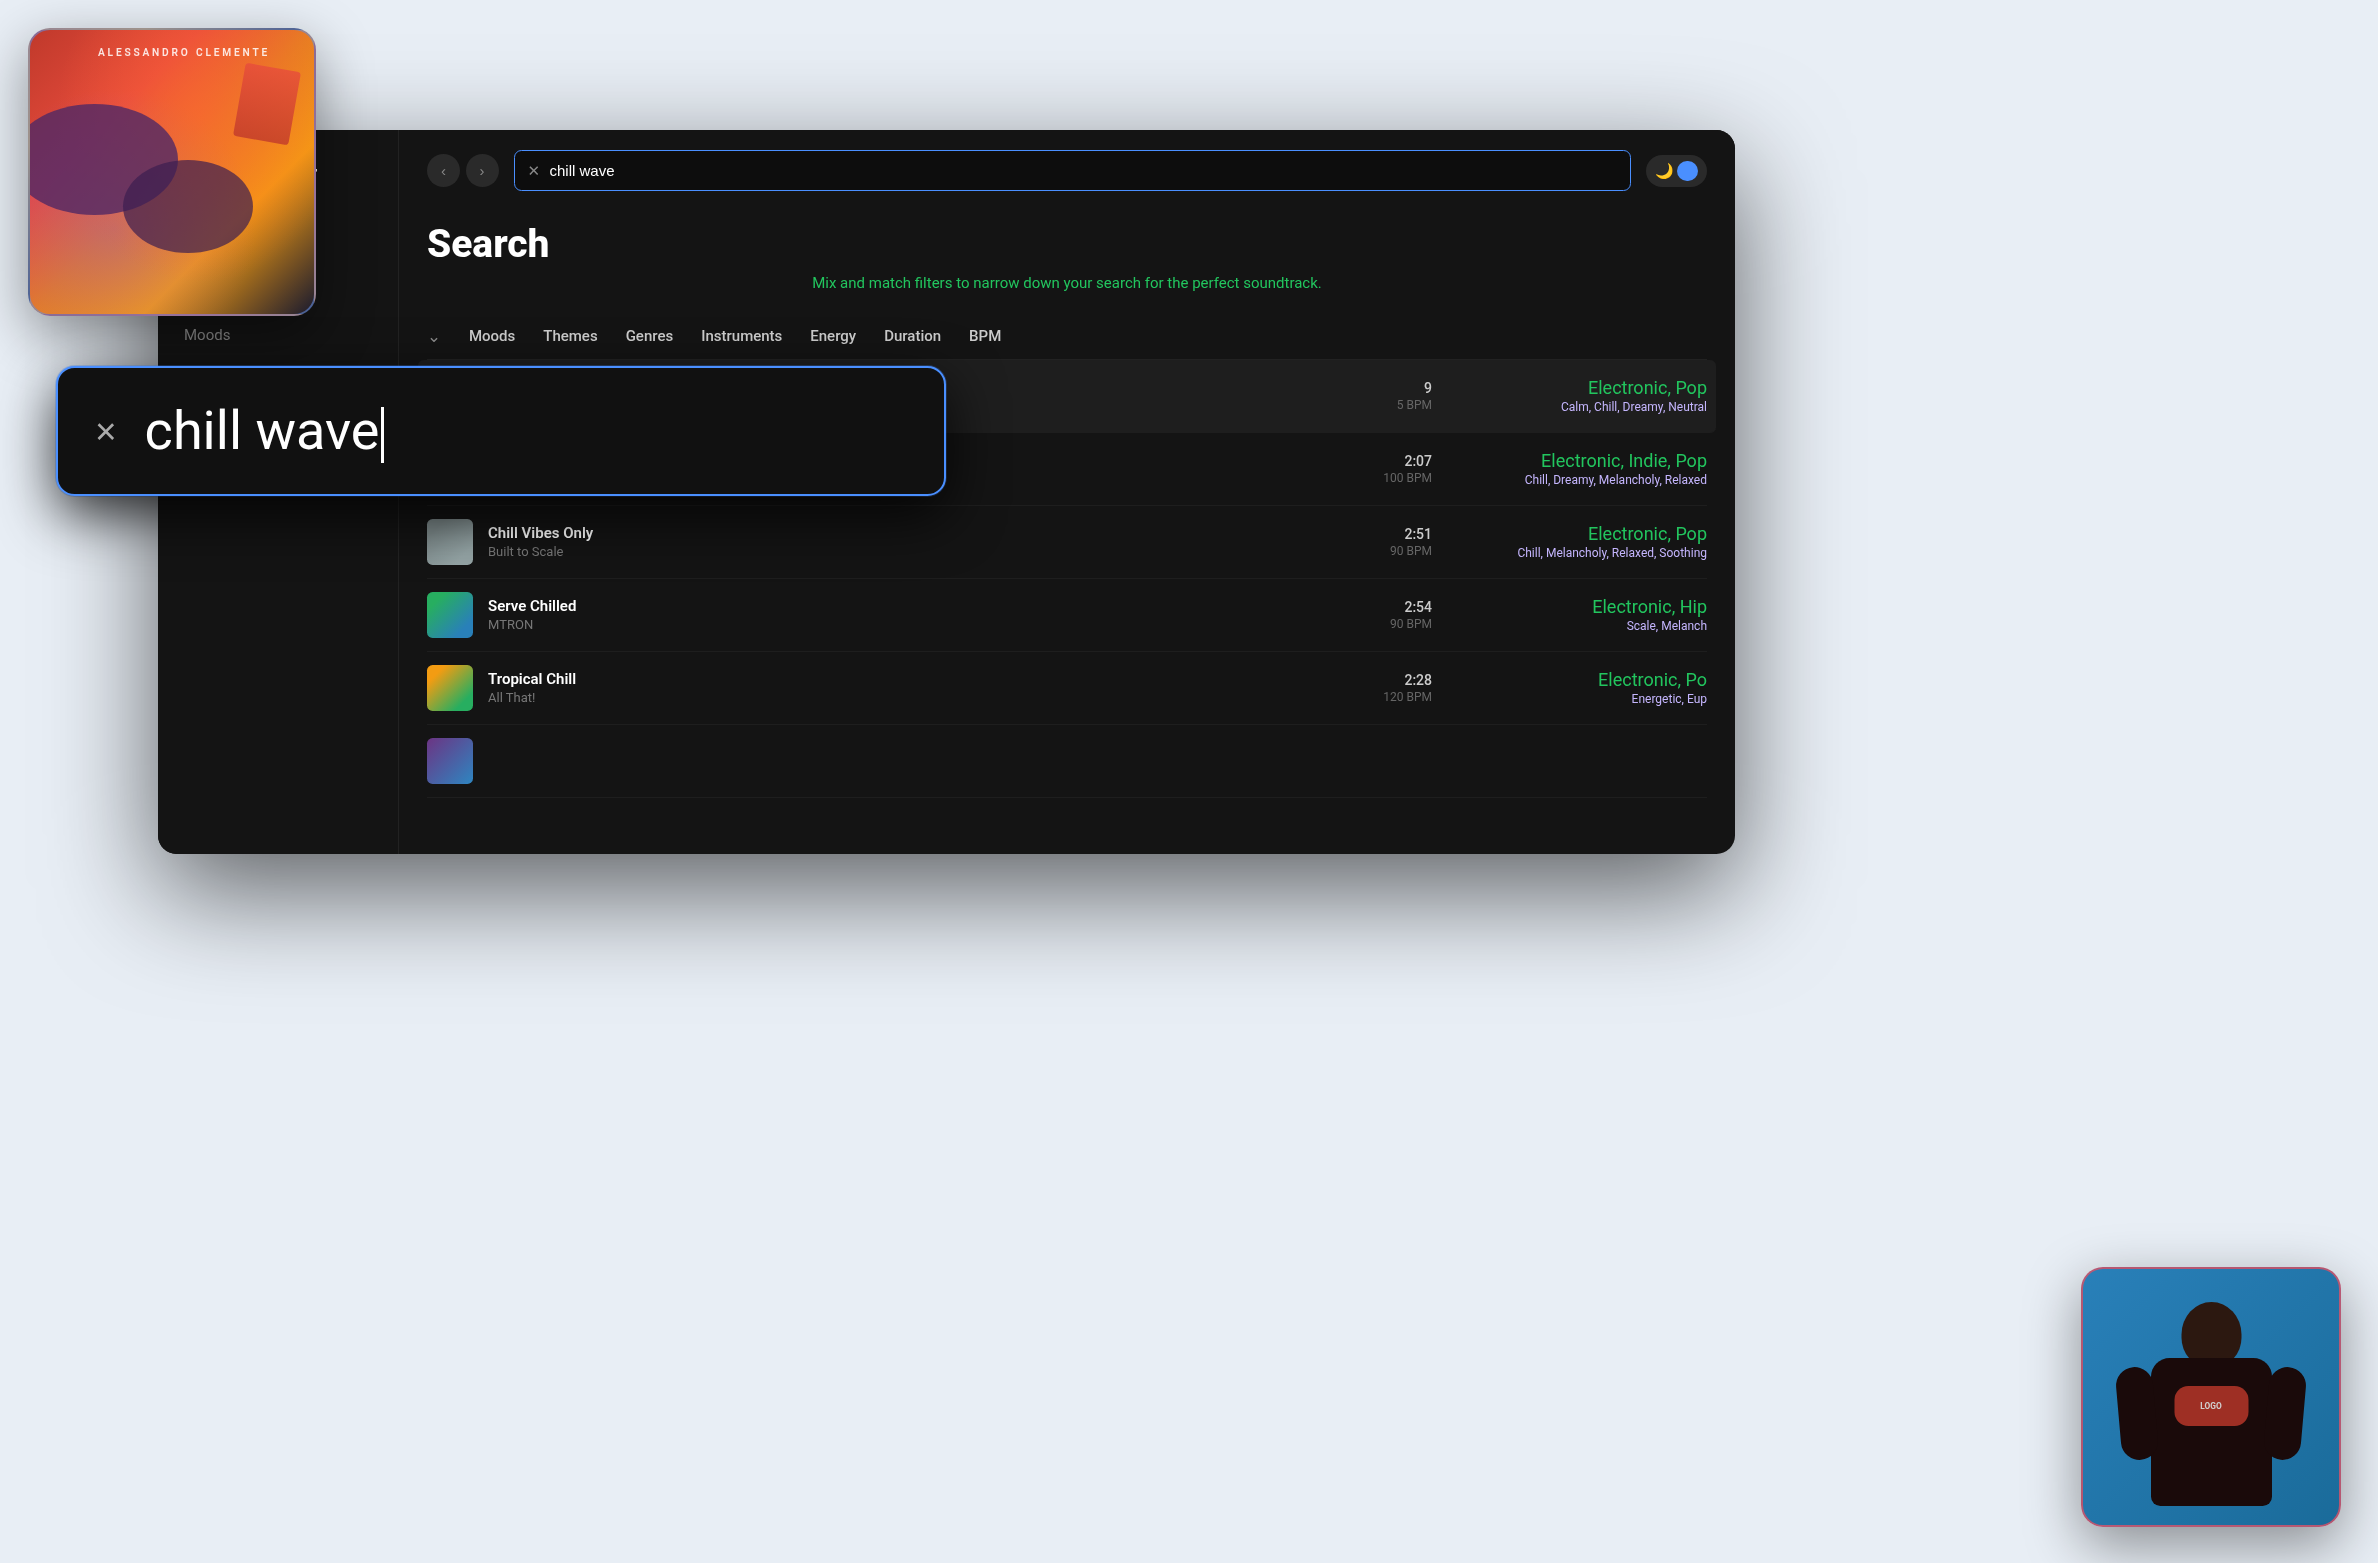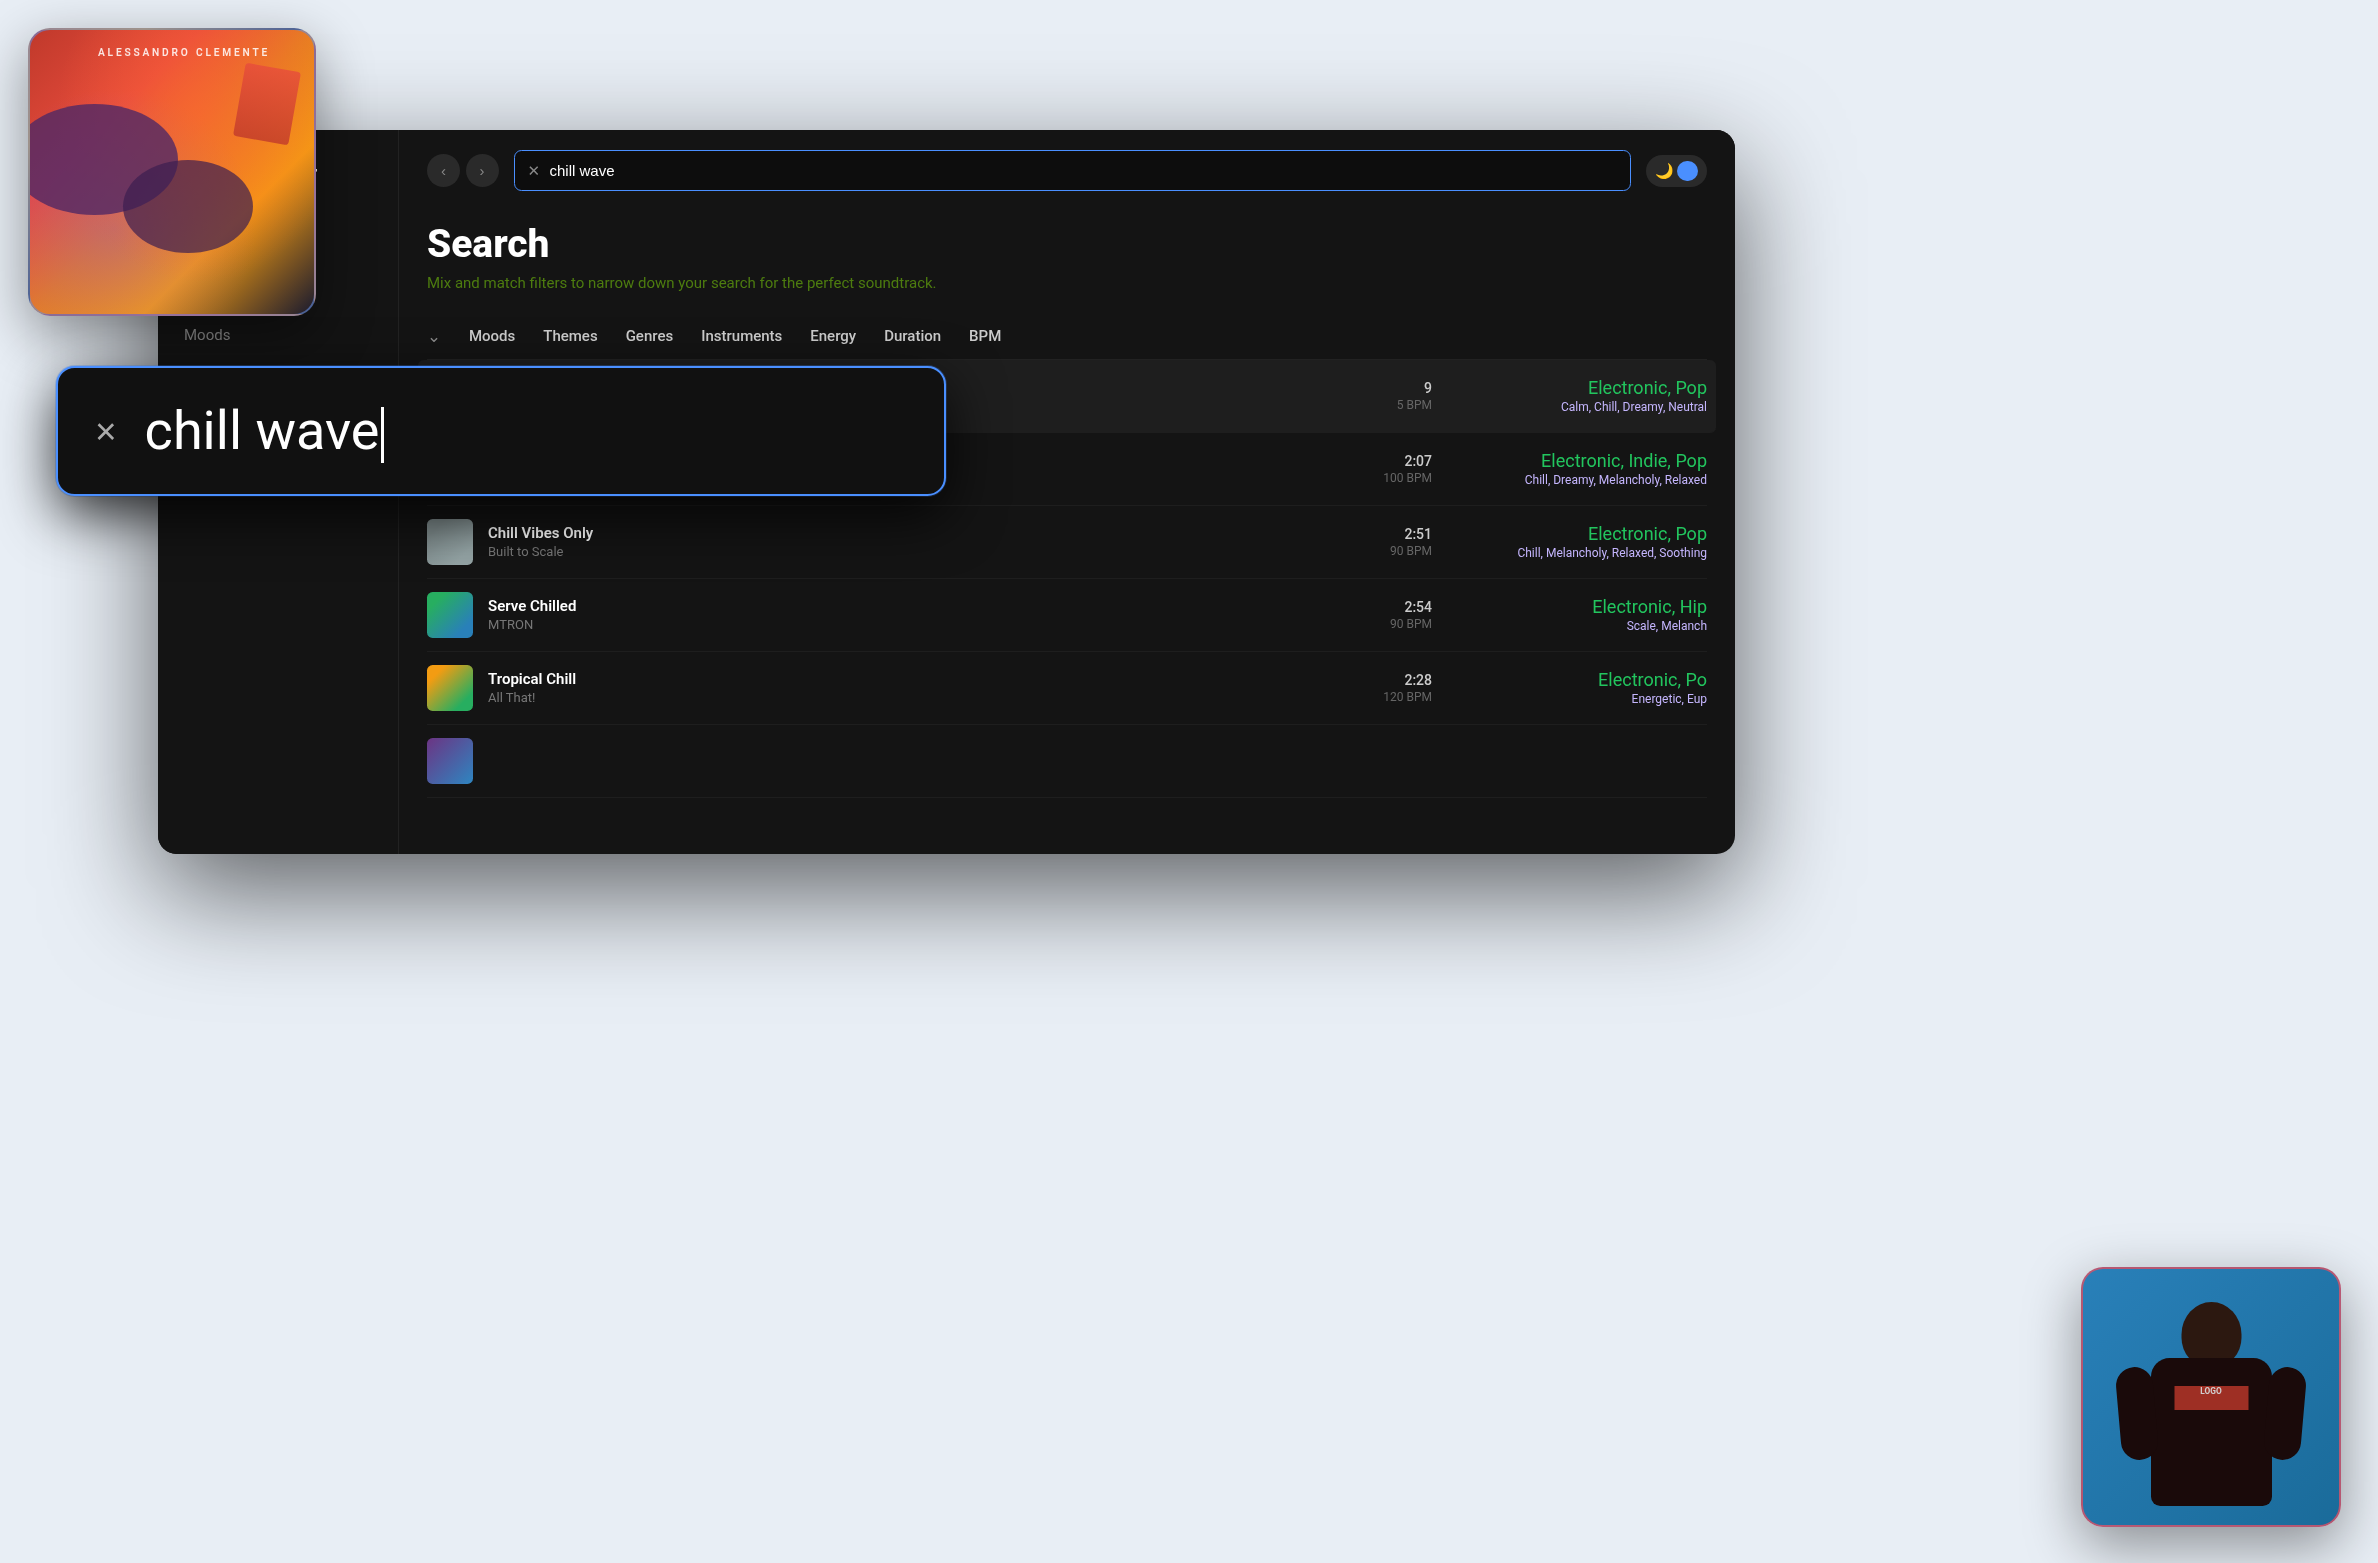--- a/index.html
+++ b/index.html
@@ -236,22 +236,23 @@
 
     .page-title {
       font-size: 39px;
       font-weight: 800;
       color: #ffffff;
       margin-bottom: 7.4px;
     }
 
     .page-subtitle {
       font-size: 15px;
-      color: #4d7c0f;
+      color: #22c55e;
       margin-bottom: 20.4px;
+      text-align: center;
     }
 
     
     .filter-bar {
       display: flex;
       align-items: center;
       gap: 28px;
       padding: 13px 0;
       border-bottom: 0.9px solid #222;
       margin-bottom: 0;
@@ -423,21 +424,21 @@
 </div>
 
 <div class="avatar-bottomright">
 
   <div style="position:absolute;bottom:0;left:50%;transform:translateX(-50%);width:167px;height:232px;">
 
     <div style="position:absolute;top:9.3px;left:50%;transform:translateX(-50%);width:60px;height:65px;background:#2c1810;border-radius:50% 50% 45% 45%;"></div>
 
     <div style="position:absolute;top:65px;left:50%;transform:translateX(-50%);width:121px;height:148px;background:#1a0a0a;border-radius:18.6px 18.6px 9.3px 9.3px;"></div>
 
-    <div style="position:absolute;top:93px;left:50%;transform:translateX(-50%);width:74px;height:24px;background:#c0392b;border-radius:0;opacity:0.8;display:flex;justify-content:center;">
+    <div style="position:absolute;top:93px;left:50%;transform:translateX(-50%);width:74px;height:40px;background:#c0392b;border-radius:14px;opacity:0.8;display:flex;align-items:center;justify-content:center;">
       <span style="color:white;font-size:8.3px;font-weight:700;">LOGO</span>
     </div>
 
     <div style="position:absolute;top:74px;left:-9.3px;width:37px;height:93px;background:#1a0a0a;border-radius:18.6px;transform:rotate(-5deg);"></div>
     <div style="position:absolute;top:74px;right:-9.3px;width:37px;height:93px;background:#1a0a0a;border-radius:18.6px;transform:rotate(5deg);"></div>
   </div>
 </div>
 
 <div class="app-window">
 

